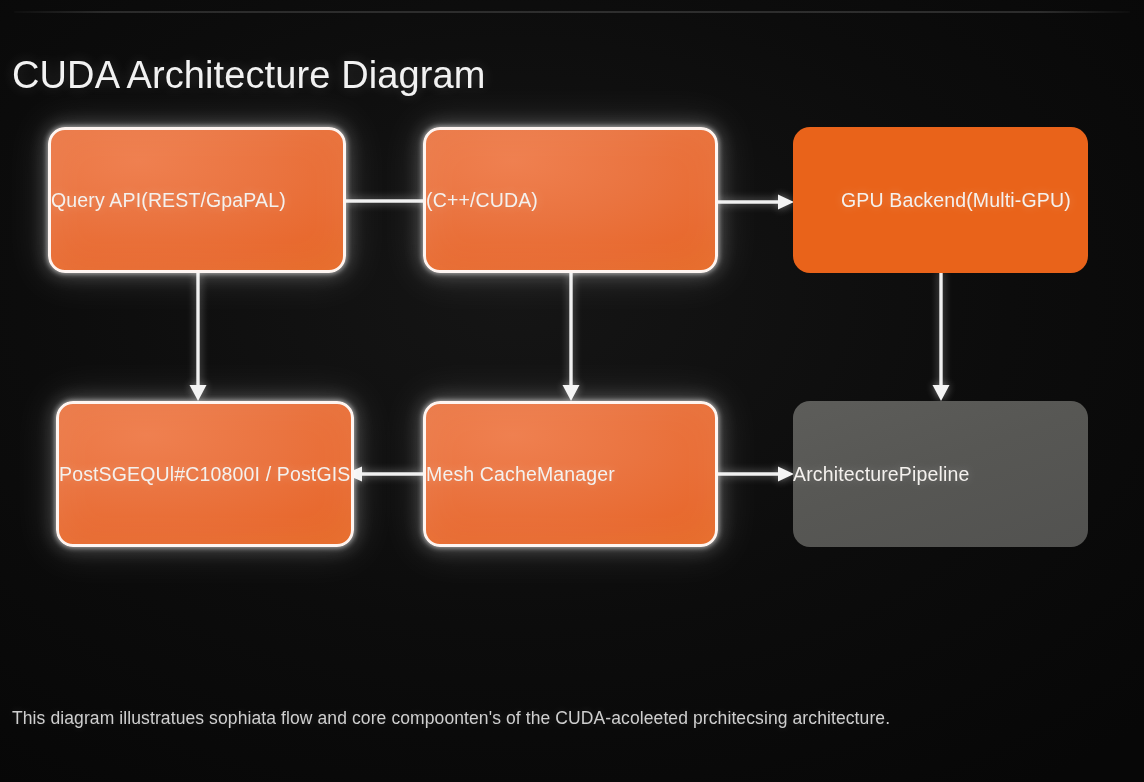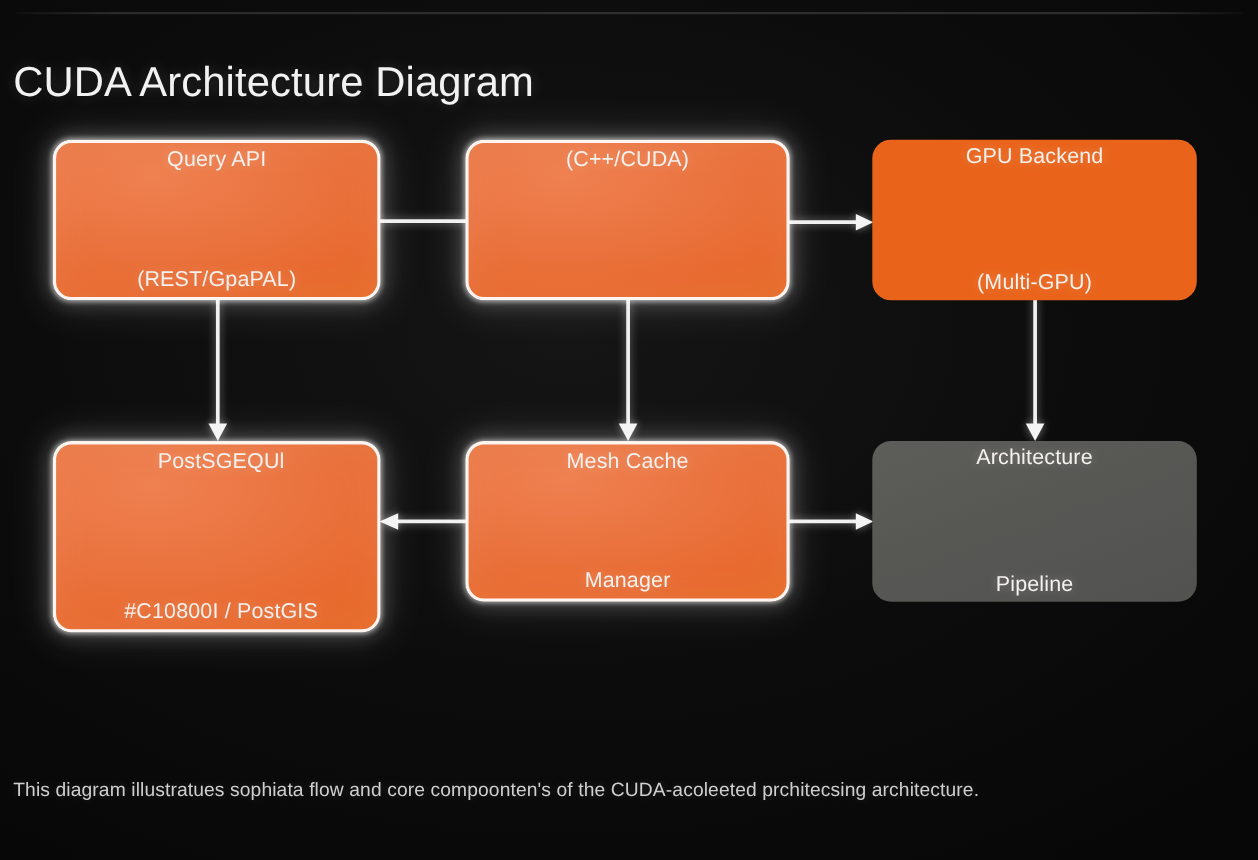--- a/index.html
+++ b/index.html
@@ -49,23 +49,23 @@
     text-shadow: 0 0 14px rgba(255,255,255,0.18);
     white-space: nowrap;
   }
 
   
   .node {
     position: absolute;
     box-sizing: border-box;
     border-radius: 17px;
     display: flex;
-    flex-direction: column;
+    flex-direction: row;
     align-items: center;
-    justify-content: space-between;
+    justify-content: flex-start;
     text-align: center;
     color: #f4f1ee;
     font-size: 19.5px;
     line-height: 31px;
     letter-spacing: 0.15px;
     z-index: 4;
   }
   .node .line {
     display: block;
     white-space: nowrap;
@@ -82,20 +82,21 @@
       0 0 18px 3px rgba(255,255,255,0.22),
       0 0 40px 8px rgba(255,255,255,0.10),
       inset 0 0 40px rgba(255,255,255,0.08);
   }
 
   
   .node.flat-orange {
     background: #e9631a;
     border: none;
     box-shadow: none;
+    padding-left: 48px;
   }
 
   
   .node.flat-gray {
     background: linear-gradient(160deg, #5d5d5a 0%, #575754 45%, #525250 100%);
     border: none;
     box-shadow: none;
   }
 
   
@@ -194,21 +195,21 @@
 
   <div class="node glow" style="left:423px; top:127px; width:295px; height:146px;">
     <span class="line">(C++/CUDA)</span>
   </div>
 
   <div class="node flat-orange" style="left:793px; top:127px; width:295px; height:146px;">
     <span class="line">GPU Backend</span>
     <span class="line">(Multi-GPU)</span>
   </div>
 
-  <div class="node glow" style="left:48px; top:401px; width:298px; height:174px;padding-left:8px;">
+  <div class="node glow" style="left:56px; top:401px; width:298px; height:146px;">
     <span class="line">PostSGEQUl</span>
     <span class="line">#C10800I / PostGIS</span>
   </div>
 
   <div class="node glow" style="left:423px; top:401px; width:295px; height:146px;">
     <span class="line">Mesh Cache</span>
     <span class="line">Manager</span>
   </div>
 
   <div class="node flat-gray" style="left:793px; top:401px; width:295px; height:146px;">

